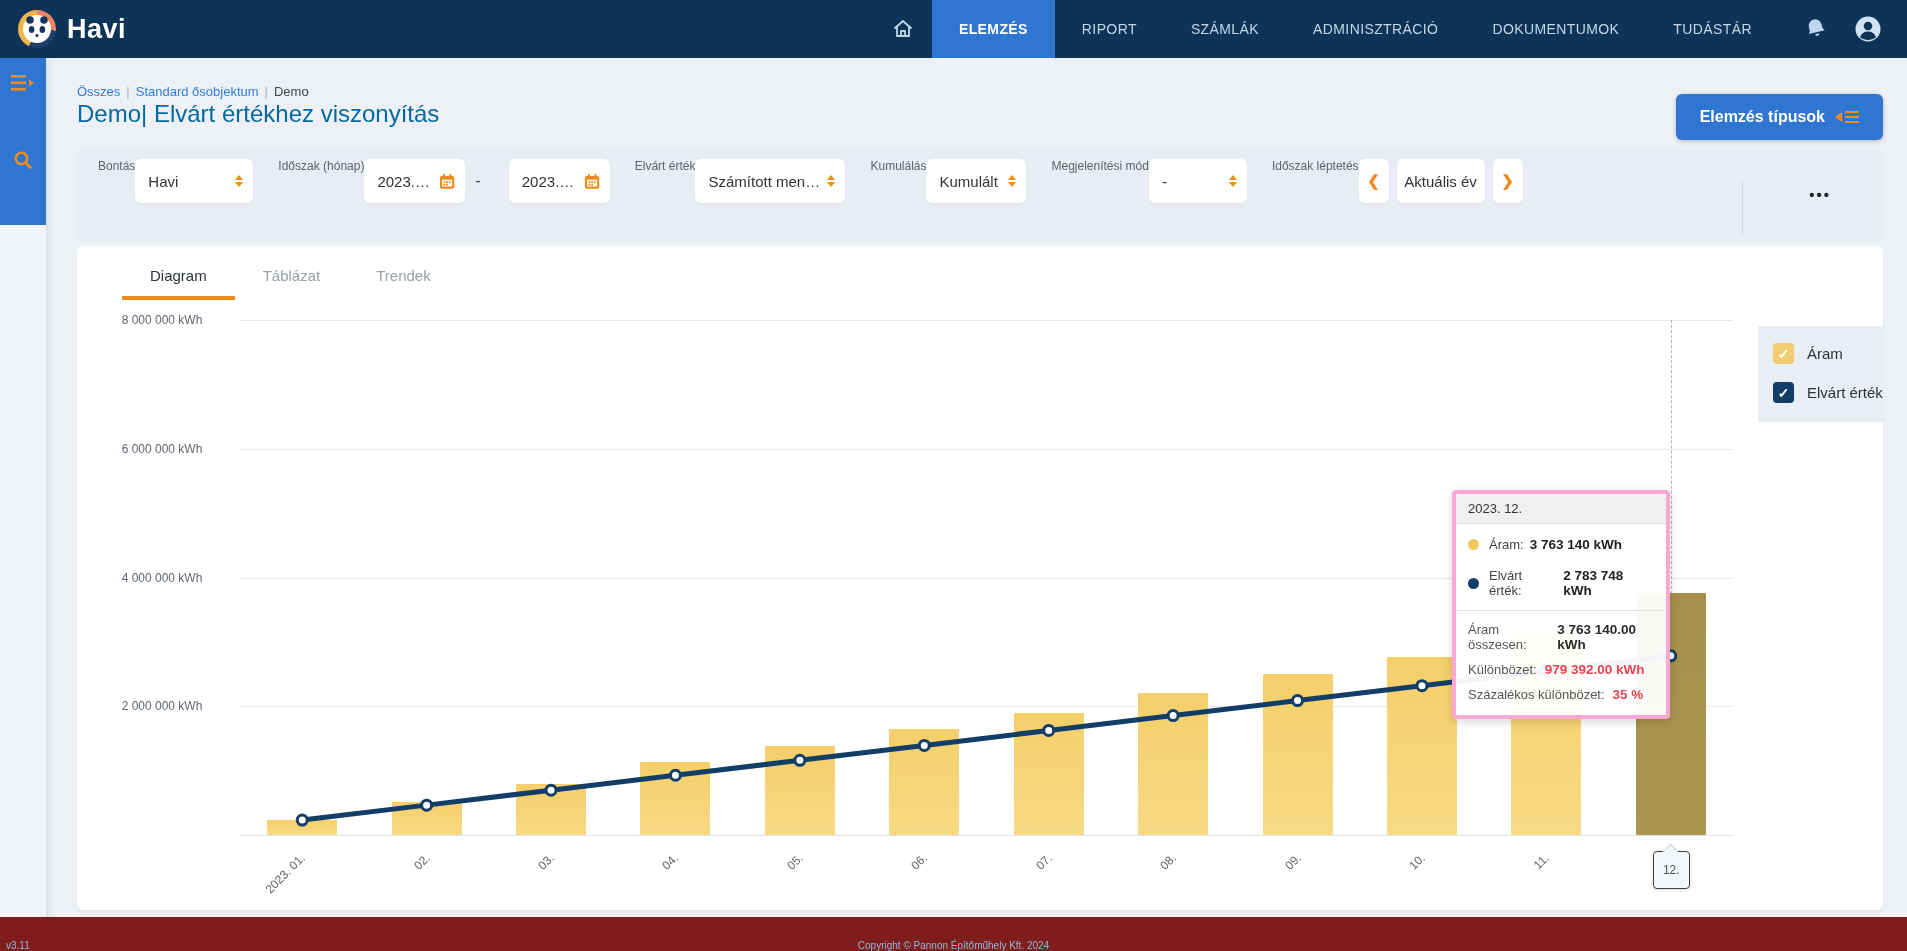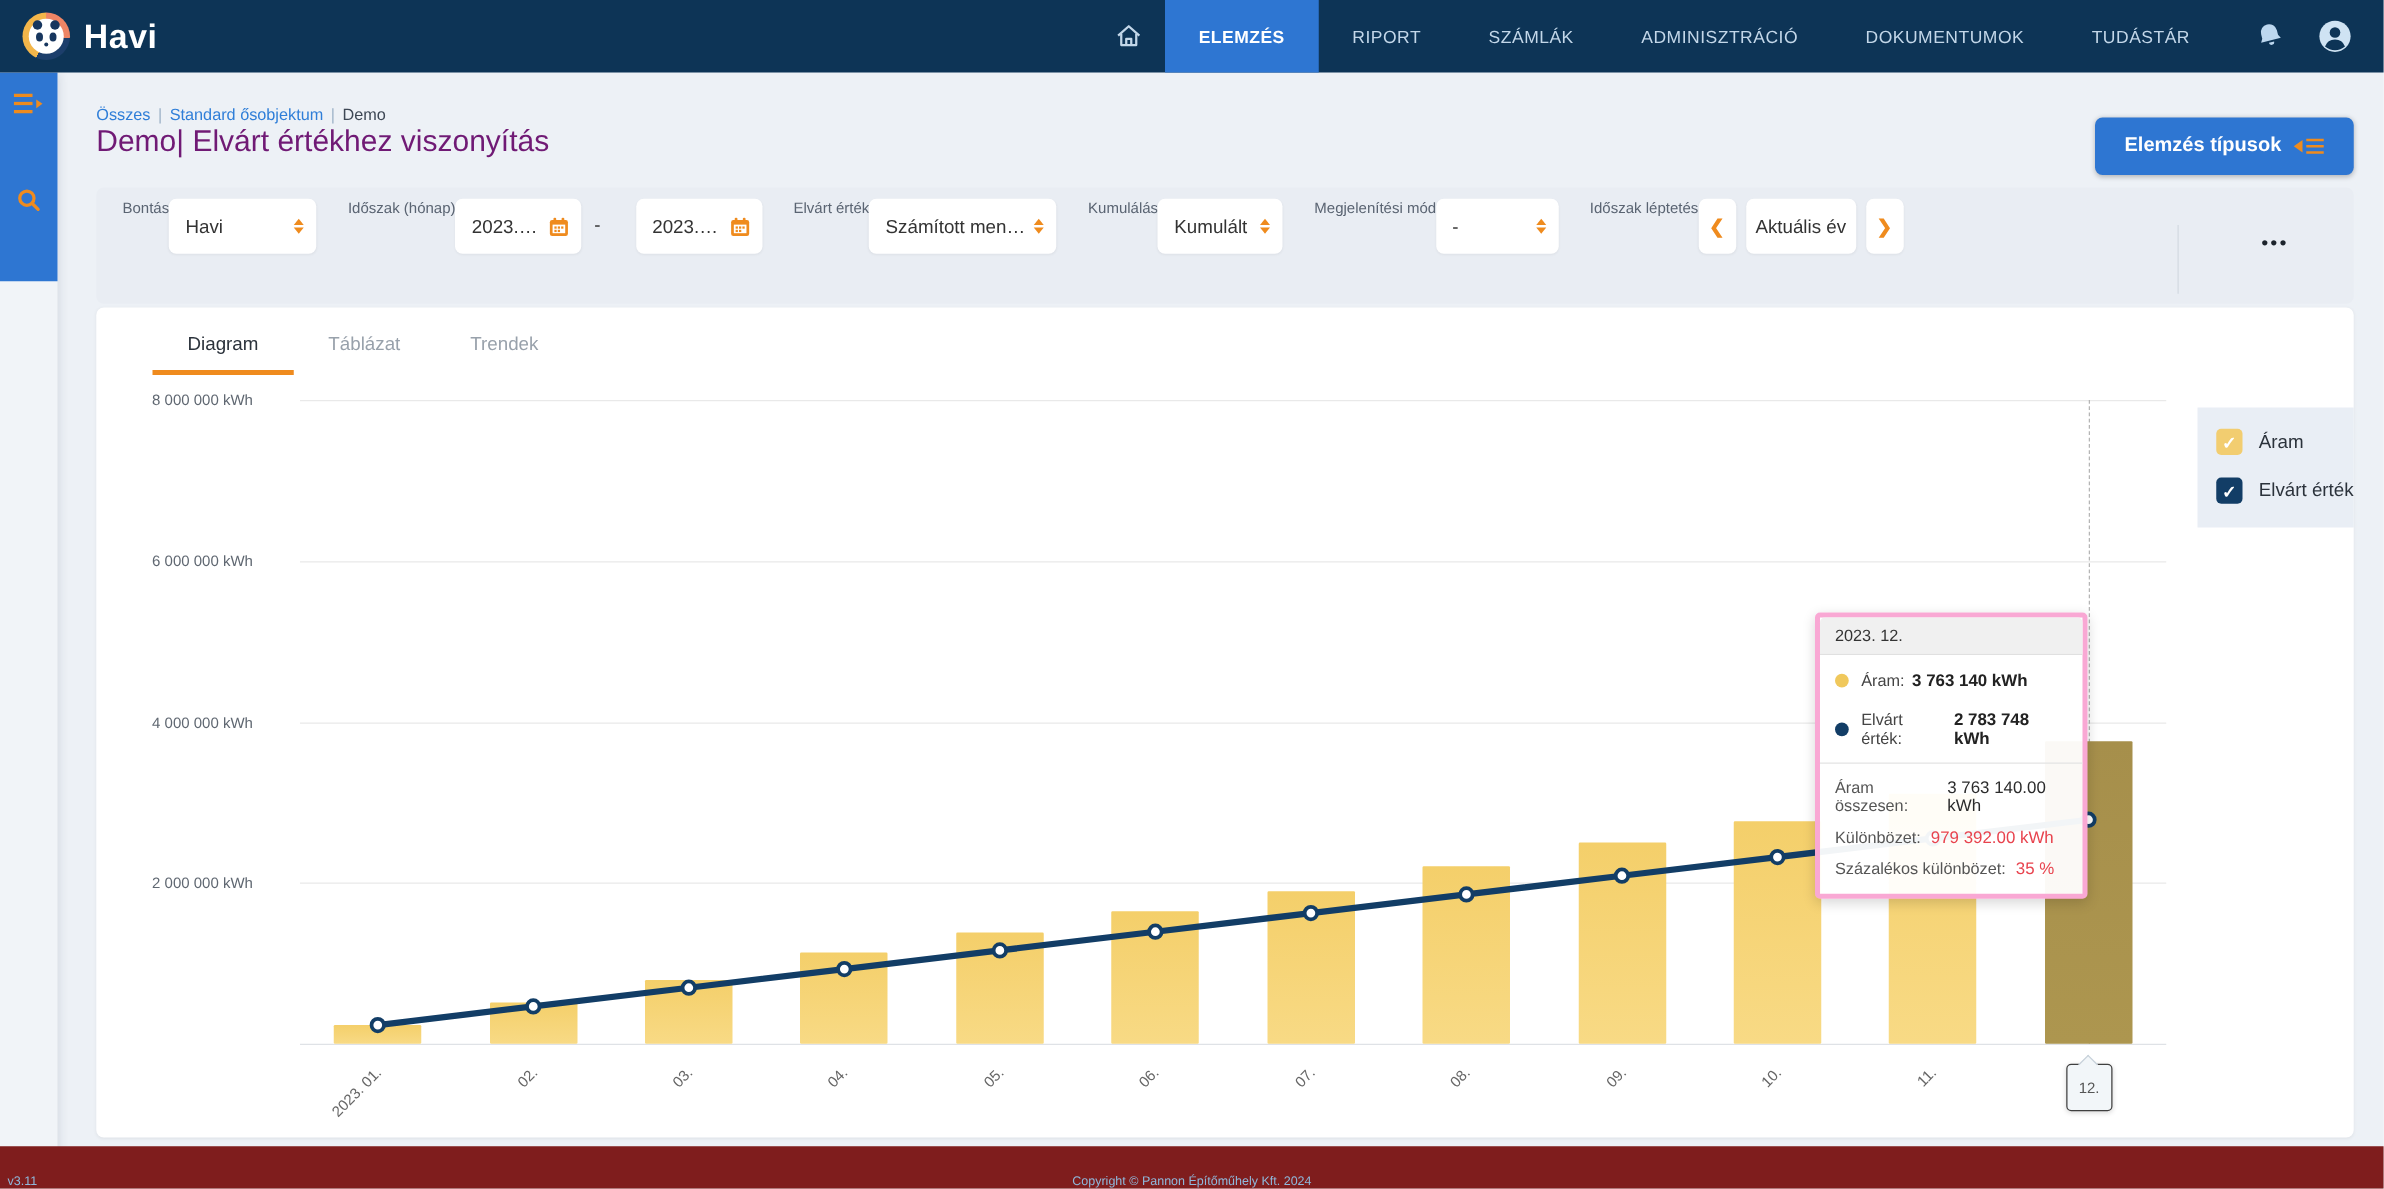--- a/index.html
+++ b/index.html
@@ -25,21 +25,21 @@
   
   .rail{position:absolute;left:0;top:58px;width:46px;bottom:18px;background:#f1f4f8;box-shadow:3px 0 7px rgba(30,50,80,.10);z-index:10}
   .rail-blue{position:absolute;left:0;top:0;width:46px;height:167px;background:#2e76d2;display:flex;flex-direction:column;align-items:center;padding-top:16px;gap:58px}
   .rail-blue .icn{cursor:pointer;display:flex}
 
   
   .breadcrumb{position:absolute;left:77px;top:84px;font-size:13px;z-index:5}
   .bc-link{color:#2f7ed8;cursor:pointer}
   .bc-current{color:#3d4754}
   .bc-sep{margin:0 6px;color:#9fb3c8}
-  .page-title{position:absolute;left:77px;top:100px;font-size:24px;font-weight:500;color:#701a75;z-index:5}
+  .page-title{position:absolute;left:77px;top:100px;font-size:24px;font-weight:500;color:#0369a1;z-index:5}
   .analysis-btn{position:absolute;right:24px;top:94px;height:46px;background:#2e76d2;border-radius:6px;color:#fff;
     font-size:16px;font-weight:700;display:flex;align-items:center;gap:10px;padding:0 24px;cursor:pointer;
     box-shadow:0 1px 4px rgba(0,0,0,.25);z-index:5}
   .btn-icon{display:flex;align-items:center;gap:3px}
   .tri-left{width:0;height:0;border-top:5px solid transparent;border-bottom:5px solid transparent;border-right:7px solid #ef8b1e}
   .bars{display:flex;flex-direction:column;gap:2.5px}
   .bars i{display:block;width:14px;height:2.5px;background:#ef8b1e}
 
   
   .filter-panel{position:absolute;left:77px;right:24px;top:150px;height:93px;background:#e9edf3;border-radius:6px;z-index:4}
@@ -99,21 +99,21 @@
   .tt-header{background:#f0f0f0;border-bottom:1px solid #e0e0e0;padding:7px 12px;font-size:13px;color:#333;border-radius:4px 4px 0 0}
   .tt-series{padding:5px 0 4px}
   .tt-srow{display:flex;align-items:center;padding:8px 12px}
   .tt-dot{width:11px;height:11px;border-radius:50%;margin-right:10px;flex:none}
   .tt-slabel{font-size:13px;color:#444;margin-right:6px}
   .tt-sval{font-size:13.5px;font-weight:700;color:#222}
   .tt-div{border-top:1px solid #e4e4e4}
   .tt-details{padding:2px 0 12px}
   .tt-drow{display:flex;align-items:center;padding:9px 12px 1px}
   .tt-dlabel{font-size:13px;color:#555;margin-right:8px}
-  .tt-dval{font-size:13.5px;font-weight:400}
+  .tt-dval{font-size:13.5px;font-weight:700}
 
   
   .footer{position:absolute;left:0;right:0;bottom:0;height:34px;background:#7f1d1d;display:flex;align-items:flex-end;justify-content:center;z-index:30}
   .copyright{color:#8fb9dc;font-size:10px}
   .version{position:absolute;left:6px;color:#8fb9dc;font-size:10px}
 </style>
 </head>
 <body>
 
 <div class="topnav">

